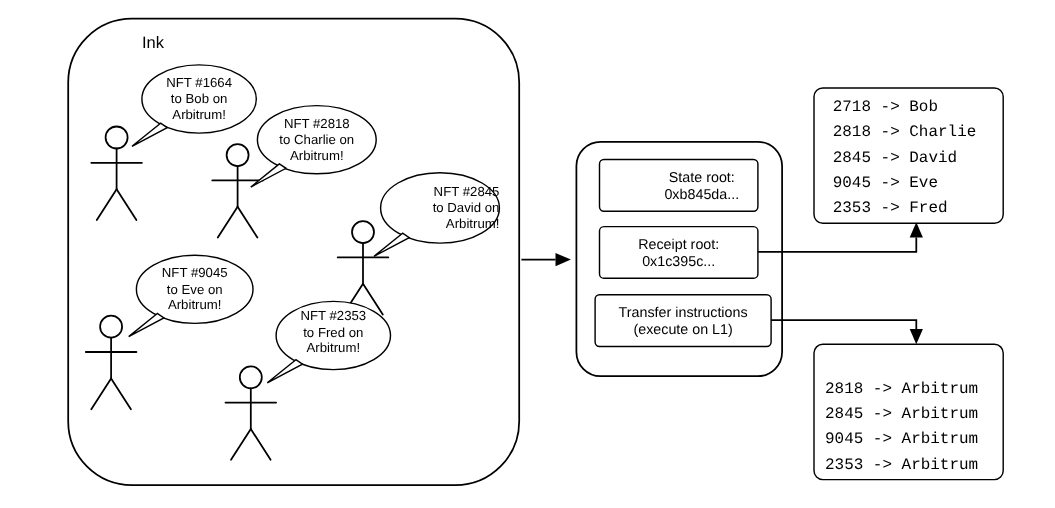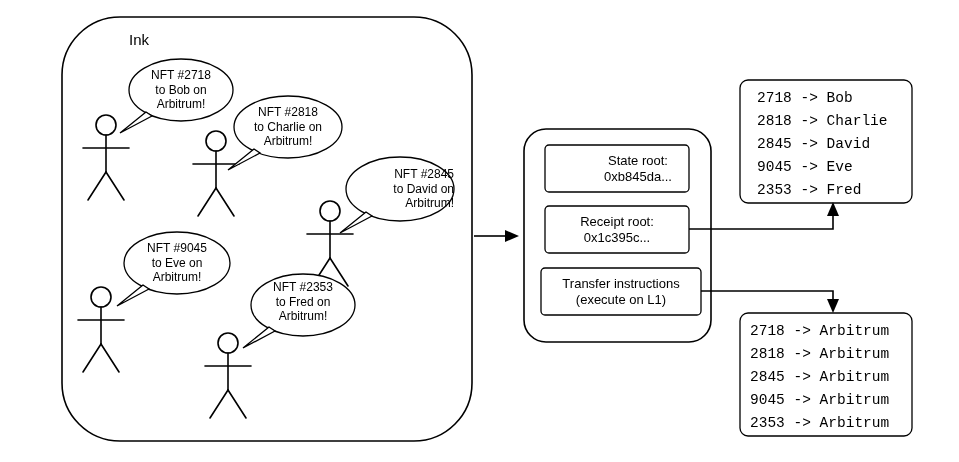--- a/index.html
+++ b/index.html
@@ -179,21 +179,21 @@
 
     <g>
       <path class="arrow" d="M 701 291 L 833 291 L 833 299"></path>
       <path class="arrowhead" d="M 827 299 L 833 313 L 839 299 Z"></path>
     </g>
 
   </svg>
 
   <div class="label-ink" style="left:84px; top:31px;margin-left:45px;">Ink</div>
 
-  <div class="bubble-text" style="left:131px; top:68px; width:100px;">NFT #2718
+  <div class="bubble-text" style="left:131px; top:68px; width:100px;">NFT #1664
 to Bob on
 Arbitrum!</div>
   <div class="bubble-text" style="left:234px; top:105px; width:108px;">NFT #2818
 to Charlie on
 Arbitrum!</div>
   <div class="bubble-text" style="left:346px; top:167px; width:108px;text-align:right;">NFT #2845
 to David on
 Arbitrum!</div>
   <div class="bubble-text" style="left:127px; top:241px; width:100px;">NFT #9045
 to Eve on
@@ -208,19 +208,18 @@
 0x1c395c...</div>
   <div class="node-text" style="left:541px; top:276px; width:160px;">Transfer instructions
 (execute on L1)</div>
 
   <div class="mono-text" style="left:757px; top:89px;">2718 -&gt; Bob</div>
   <div class="mono-text" style="left:757px; top:112px;">2818 -&gt; Charlie</div>
   <div class="mono-text" style="left:757px; top:135px;">2845 -&gt; David</div>
   <div class="mono-text" style="left:757px; top:158px;">9045 -&gt; Eve</div>
   <div class="mono-text" style="left:757px; top:181px;">2353 -&gt; Fred</div>
 
-  <div class="mono-text" style="left:750px; top:322px;">2718 -&gt; Arbitrum</div>
   <div class="mono-text" style="left:750px; top:345px;">2818 -&gt; Arbitrum</div>
   <div class="mono-text" style="left:750px; top:368px;">2845 -&gt; Arbitrum</div>
   <div class="mono-text" style="left:750px; top:391px;">9045 -&gt; Arbitrum</div>
   <div class="mono-text" style="left:750px; top:414px;">2353 -&gt; Arbitrum</div>
 
 </div>
 
 </body></html>

